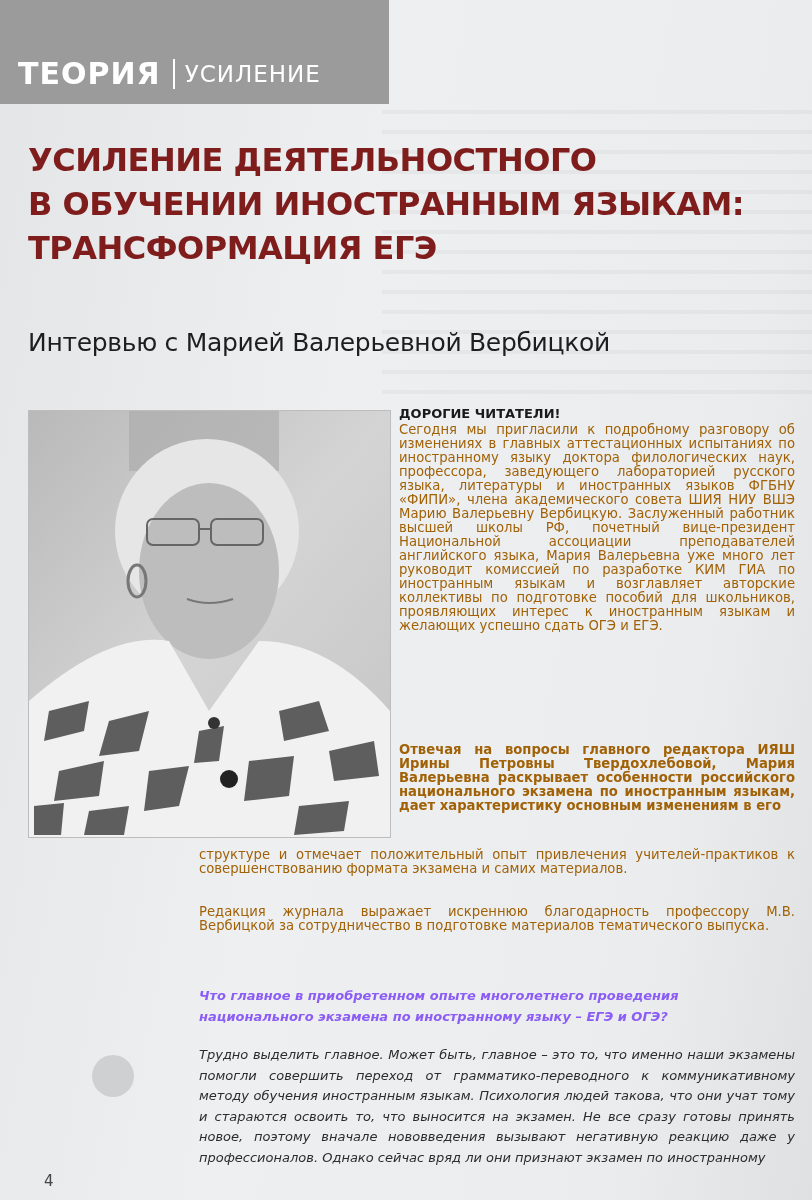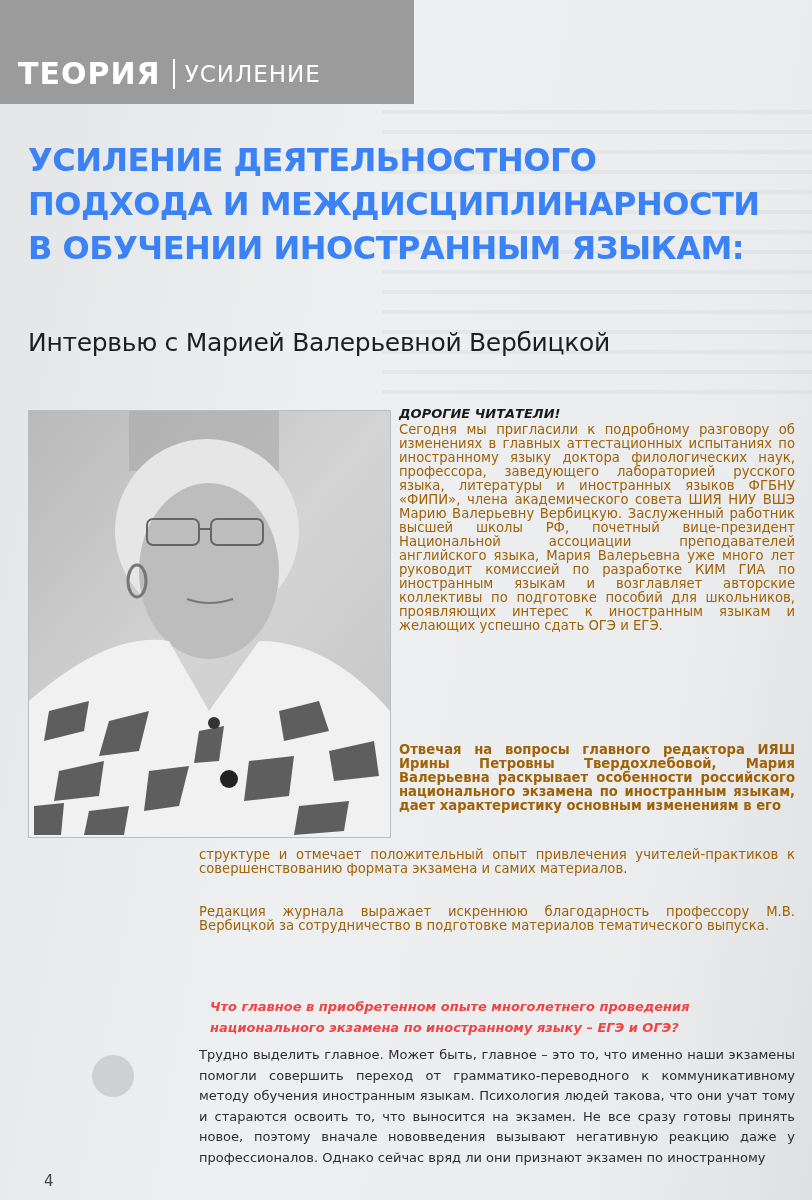--- a/index.html
+++ b/index.html
@@ -3,66 +3,67 @@
   <meta charset="utf-8">
   <style>
     html, body { margin:0; padding:0; }
     body {
       width:812px; height:1200px; overflow:hidden; position:relative;
       background: linear-gradient(100deg, #e4e5e7 0%, #eeeff1 40%, #ebecee 80%, #dfe0e2 100%);
       font-family: "DejaVu Sans", "Liberation Sans", sans-serif;
       color:#2a2a2a;
     }
     .header-band {
-      position:absolute; left:0; top:0; width:414px; height:104px;
+      position:absolute; left:0; top:0; width:360px; height:104px;
       background:#9b9b9b;
+      padding-left:29px;
     }
     .header-label {
       position:absolute; left:18px; top:56px; display:flex; align-items:center;
       color:#fff; white-space:nowrap;
     }
     .header-section { font-weight:bold; font-size:30px; letter-spacing:1px; }
     .header-divider { display:inline-block; width:2px; height:30px; background:#fff; margin:0 10px 0 12px; }
     .header-sub { font-size:23px; letter-spacing:1px; font-weight:normal; }
 
     .title {
       position:absolute; left:28px; top:138px; width:760px;
       font-family: "DejaVu Sans", sans-serif; font-weight:bold;
-      font-size:32px; line-height:44px; color:#3b82f6; letter-spacing:-0.5px;
+      font-size:32px; line-height:44px; color:#7f1d1d; letter-spacing:-0.5px;
       margin:0;
     }
     .subtitle {
       position:absolute; left:28px; top:328px;
       font-weight:normal; font-size:25px; color:#1e1e1e; letter-spacing:-0.3px; margin:0;
     }
 
     .photo {
       position:absolute; left:28px; top:410px; width:361px; height:426px;
       background:#c9c9c9; overflow:hidden; border:1px solid #bdbdbd;
     }
     .photo svg { width:100%; height:100%; display:block; }
 
     .intro-col { position:absolute; left:399px; top:406px; width:396px; }
     .intro-heading {
-      font-weight:bold; font-style:italic; font-size:13px; color:#1a1a1a; margin:0 0 2px 0;
+      font-weight:bold; font-size:13px; color:#1a1a1a; margin:0 0 2px 0;
     }
     .body-text {
       font-size:13.2px; line-height:14px; text-align:justify; color:#a16207; margin:0;
     }
     .para-2 { position:absolute; left:399px; top:743px; width:396px;font-weight:bold; }
     .para-2-cont { position:absolute; left:199px; top:839px; width:596px;margin-top:9px; }
     .para-3 { position:absolute; left:199px; top:905px; width:596px; }
 
     .question {
       position:absolute; left:199px; top:985px; width:596px;
-      font-weight:bold; font-style:italic; font-size:13px; line-height:21px; color:#ef4444; margin:11px;
+      font-weight:bold; font-style:italic; font-size:13px; line-height:21px; color:#8b5cf6; margin:0;
     }
     .answer {
       position:absolute; left:199px; top:1045px; width:596px;
-      font-size:13px; line-height:20.5px; color:#2c2c2c; text-align:justify; margin:0;
+      font-style:italic; font-size:13px; line-height:20.5px; color:#2c2c2c; text-align:justify; margin:0;
     }
 
     .margin-logo {
       position:absolute; left:92px; top:1055px; width:42px; height:42px; border-radius:50%;
       background:#cfd0d2;
     }
     .margin-logo-text {
       position:absolute; left:68px; top:1103px; width:90px; font-size:8px; line-height:11px;
       color:#c7c8ca; text-align:center;
     }
@@ -84,22 +85,22 @@
 <div class="header-band">
   <div class="header-label">
     <span class="header-section">ТЕОРИЯ</span>
     <span class="header-divider"></span>
     <span class="header-sub">УСИЛЕНИЕ</span>
   </div>
 </div>
 
 <h1 class="title">
   <div>УСИЛЕНИЕ ДЕЯТЕЛЬНОСТНОГО</div>
-  <div>ПОДХОДА И МЕЖДИСЦИПЛИНАРНОСТИ</div>
   <div>В ОБУЧЕНИИ ИНОСТРАННЫМ ЯЗЫКАМ:</div>
+  <div>ТРАНСФОРМАЦИЯ ЕГЭ</div>
 </h1>
 <h2 class="subtitle">Интервью с Марией Валерьевной Вербицкой</h2>
 
 <div class="photo">
   <svg viewBox="0 0 361 426" preserveAspectRatio="none">
     <defs>
       <linearGradient id="bg" x1="0" y1="0" x2="1" y2="1">
         <stop offset="0" stop-color="#b9b9b9"></stop>
         <stop offset="0.5" stop-color="#d4d4d4"></stop>
         <stop offset="1" stop-color="#c4c4c4"></stop>

